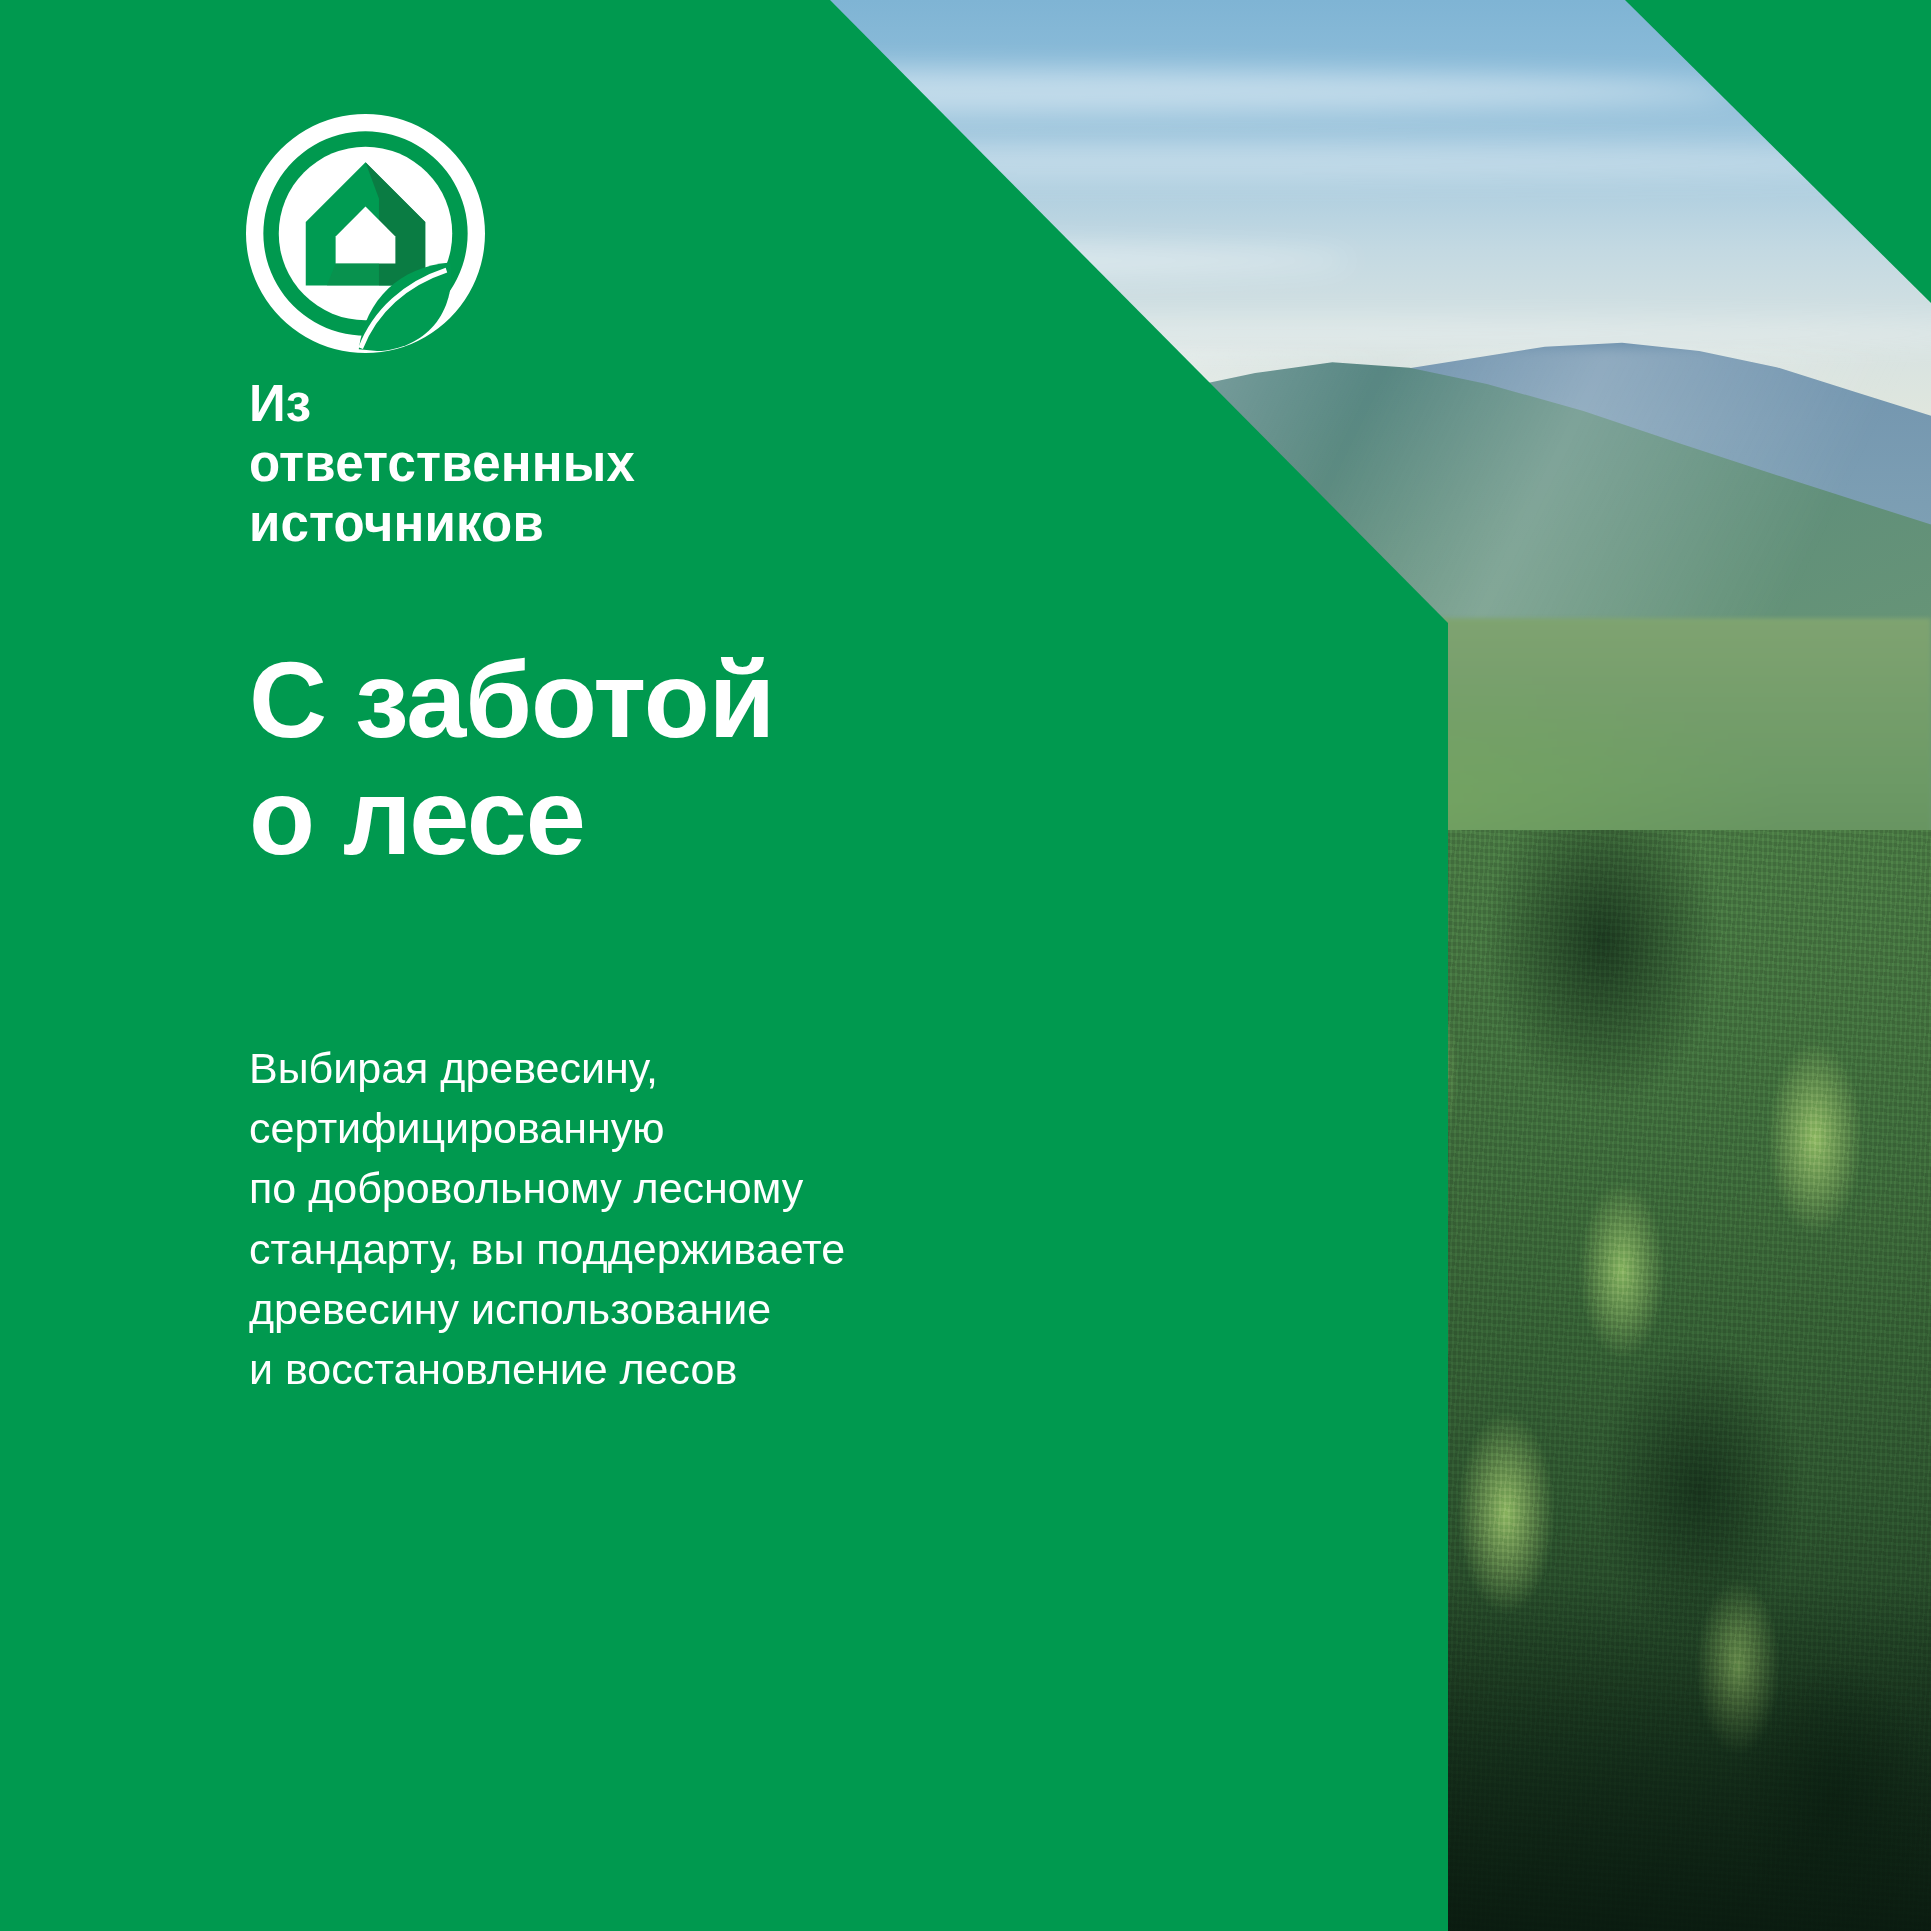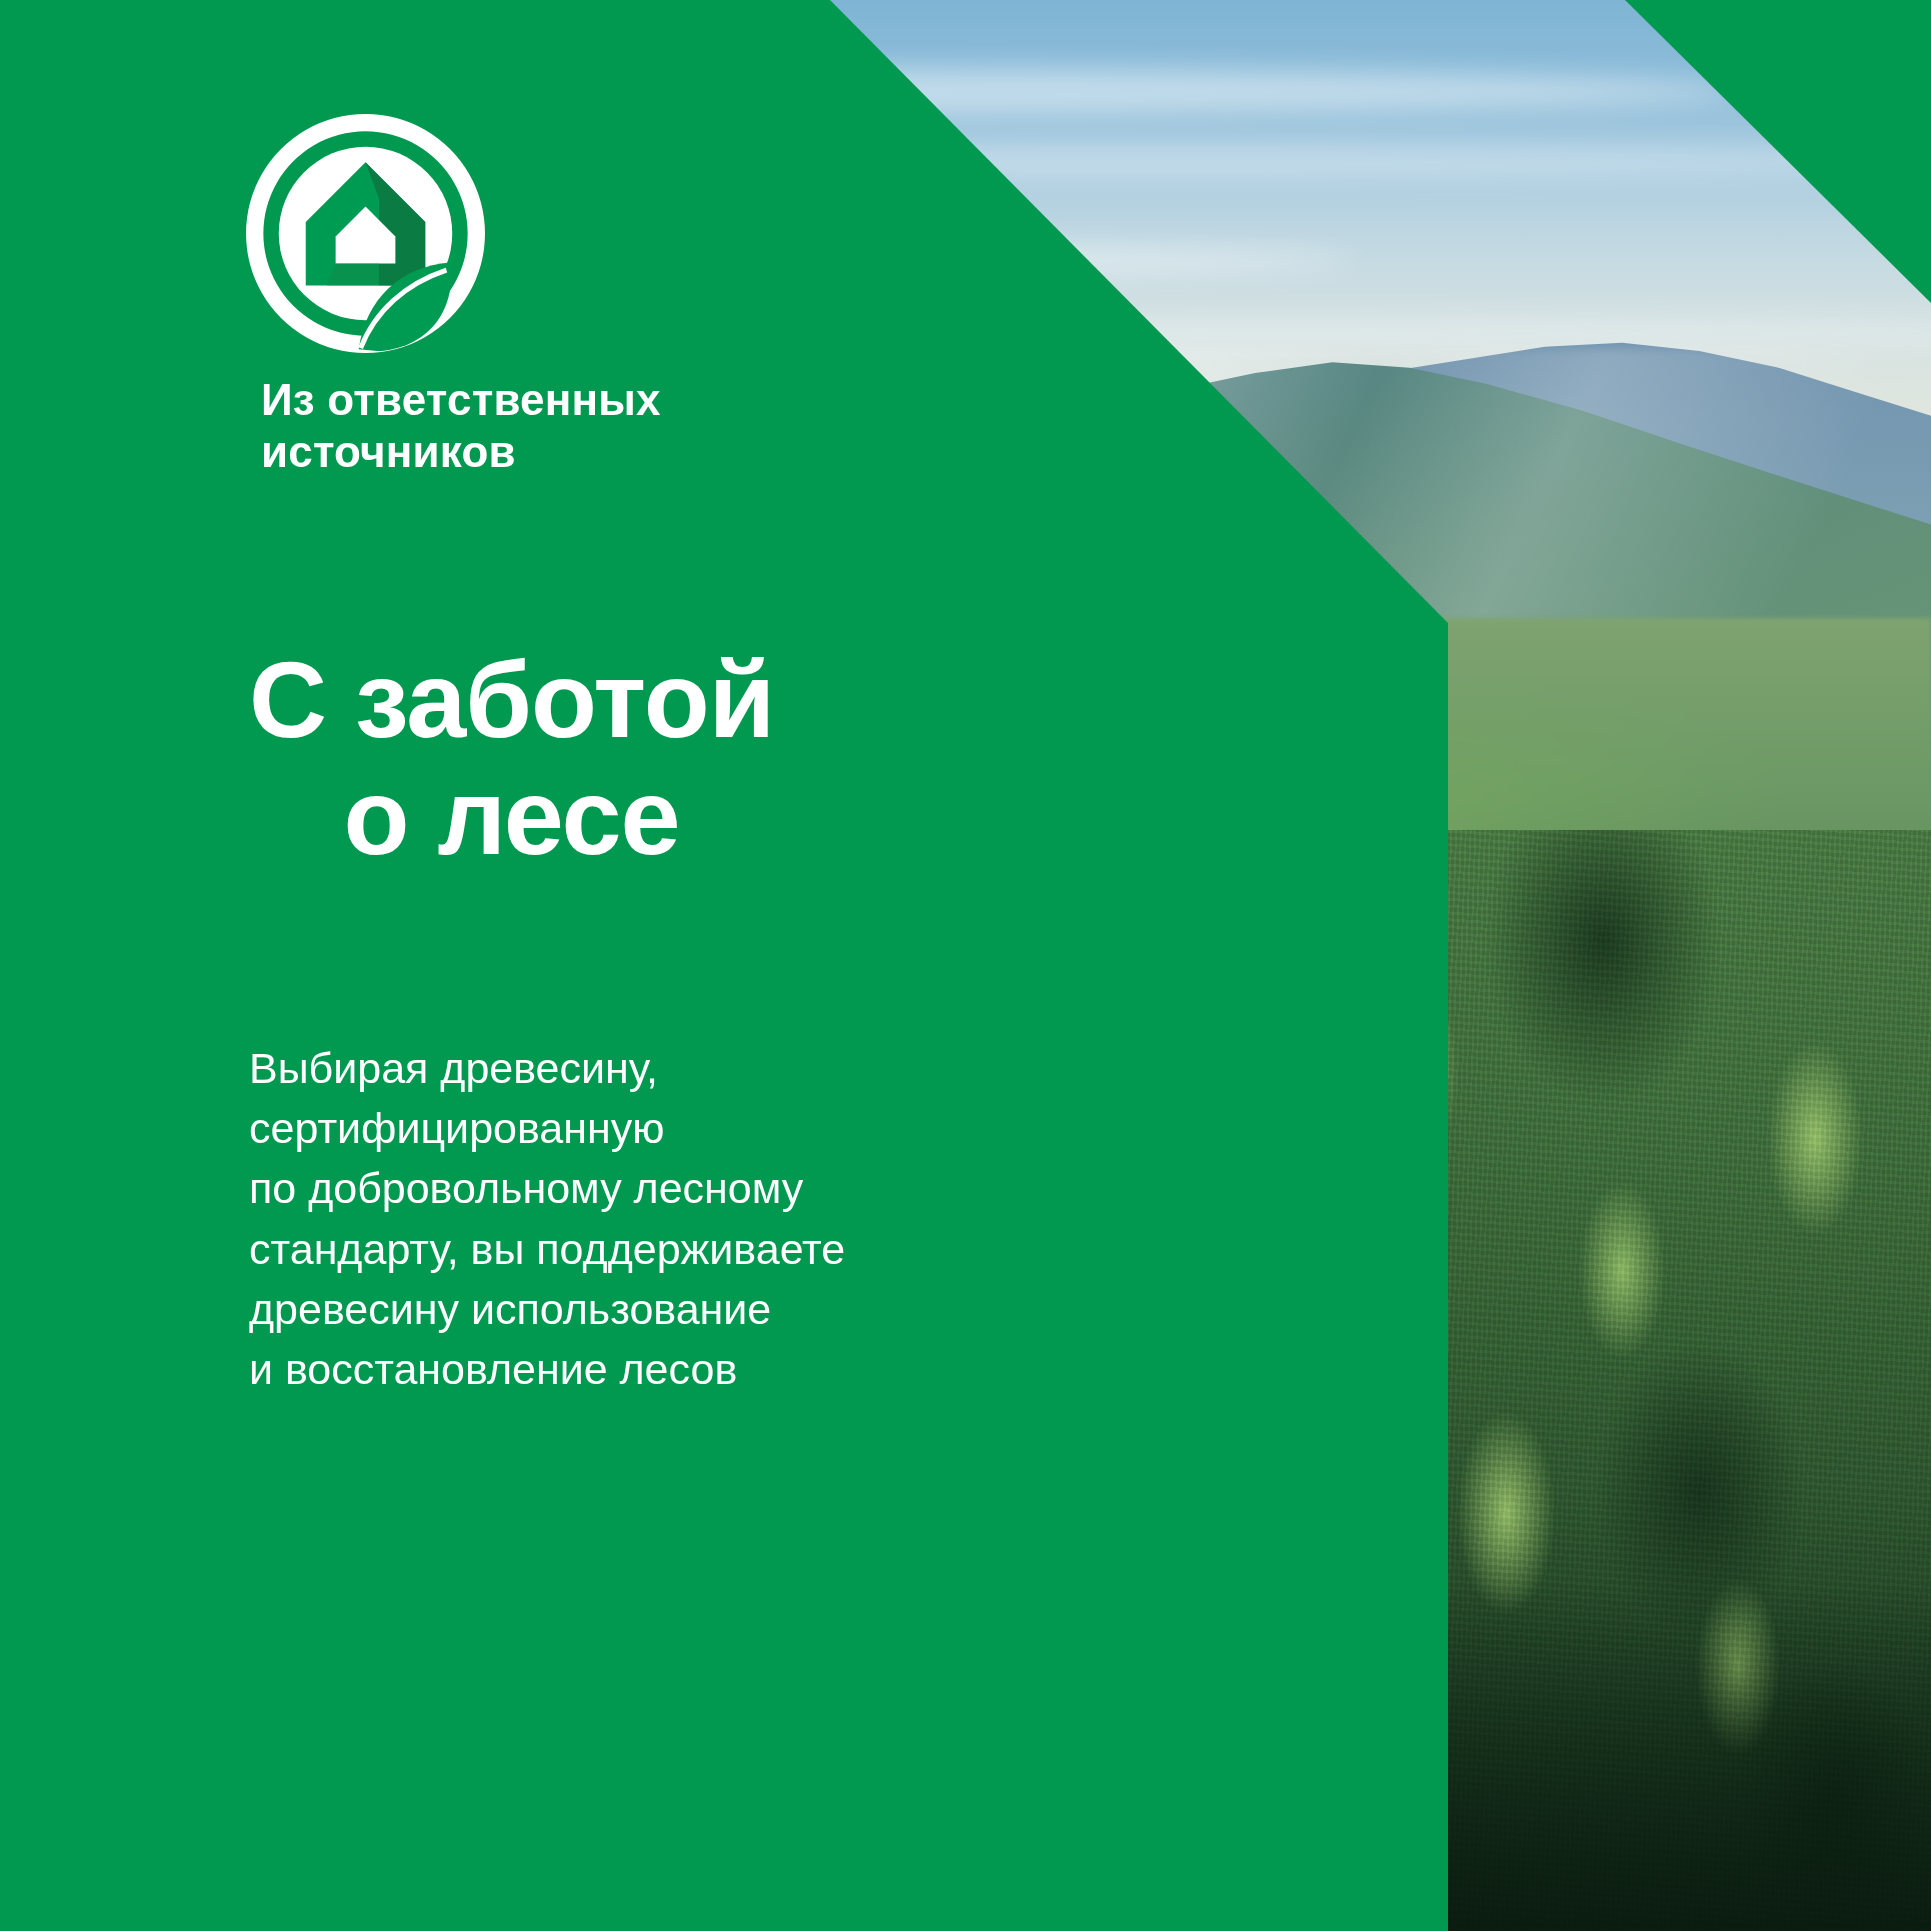--- a/index.html
+++ b/index.html
@@ -182,40 +182,39 @@
   .eco-badge {
     position: absolute;
     left: 246px;
     top: 114px;
     width: 463px;
   }
   .eco-badge .mark { width: 239px; height: 239px; display: block; }
   .eco-badge .caption {
     margin-top: 21px;
     color: #ffffff;
-    font-size: 44px;
+    font-size: 51px;
     font-weight: bold;
     line-height: 1.18;
     letter-spacing: 0.2px;
     white-space: pre-line;
-    margin-left: 15px;
+    margin-left: 3px;
   }
 
   
   .headline {
     position: absolute;
     left: 249px;
     top: 642px;
     color: #ffffff;
     font-size: 108px;
     font-weight: bold;
     line-height: 1.08;
     letter-spacing: -1px;
     white-space: pre-line;
-    text-align: center;
   }
 
   
   .body-copy {
     position: absolute;
     left: 249px;
     top: 1038px;
     color: #ffffff;
     font-size: 43px;
     font-weight: normal;

